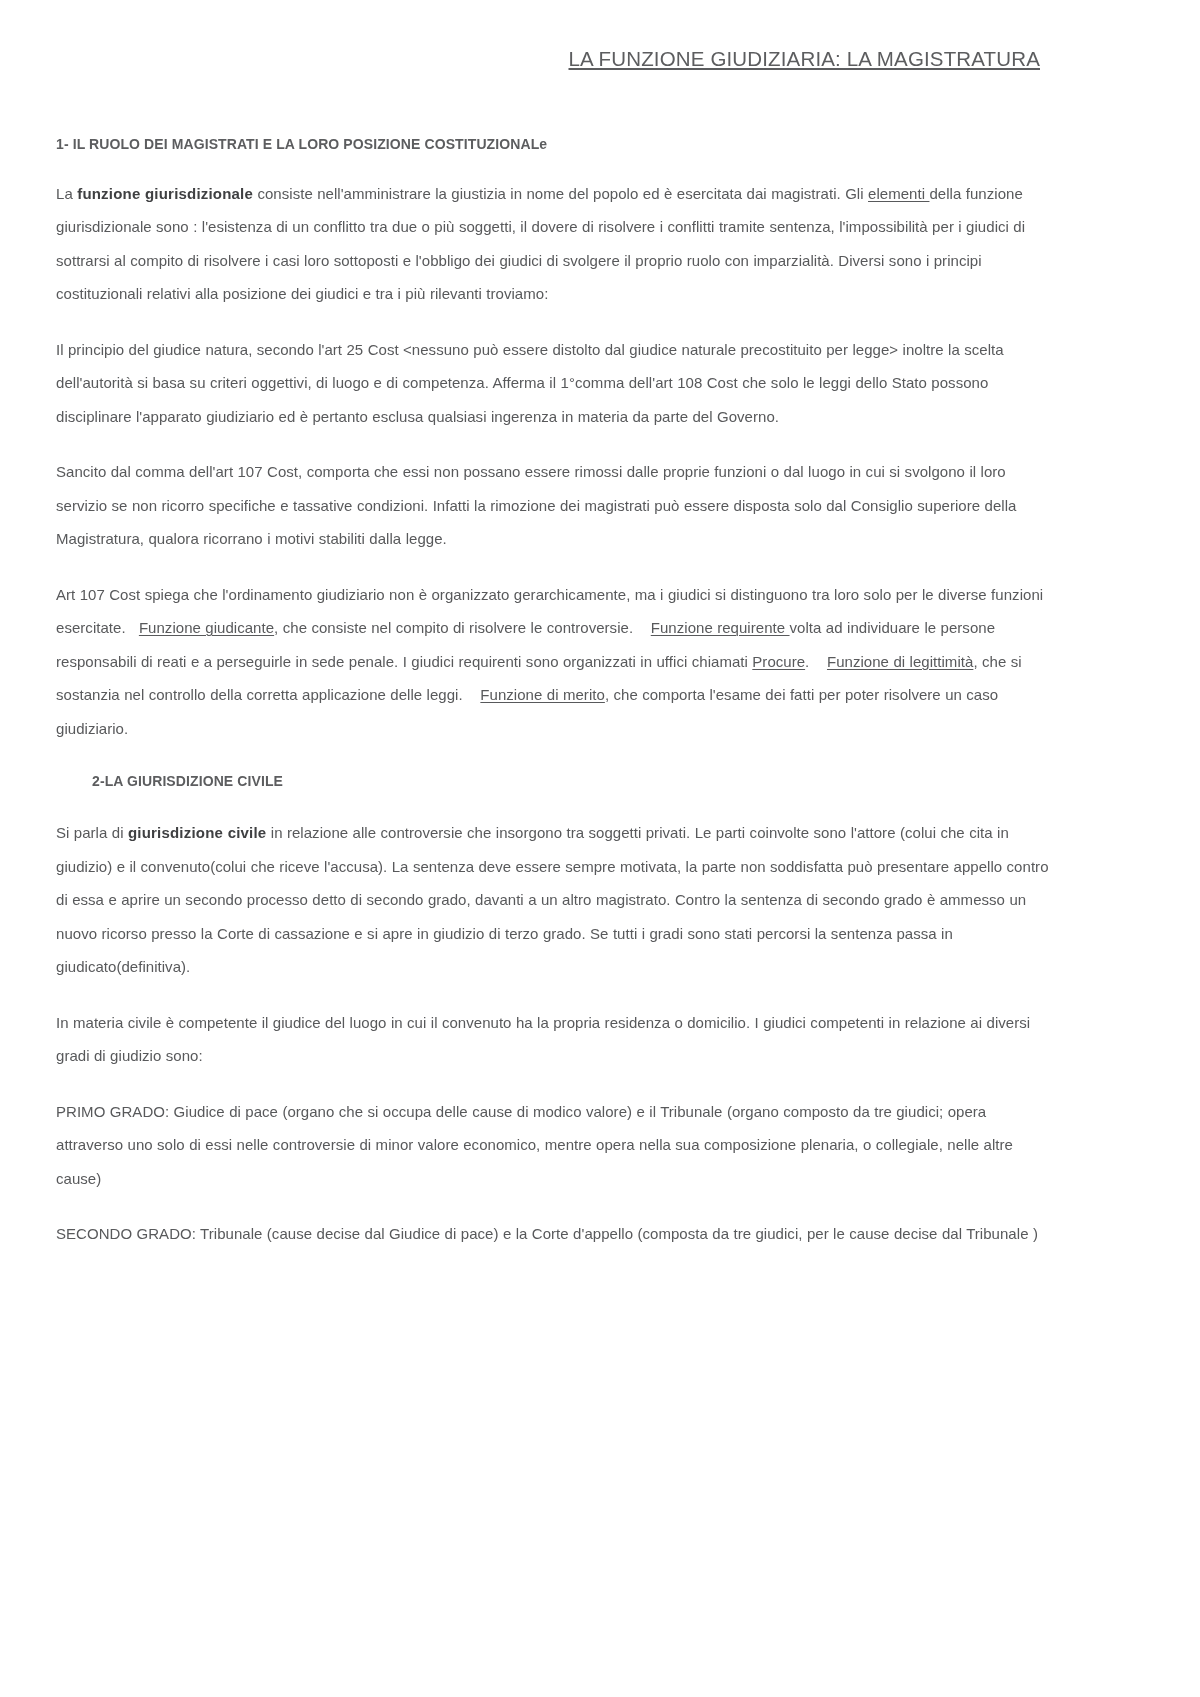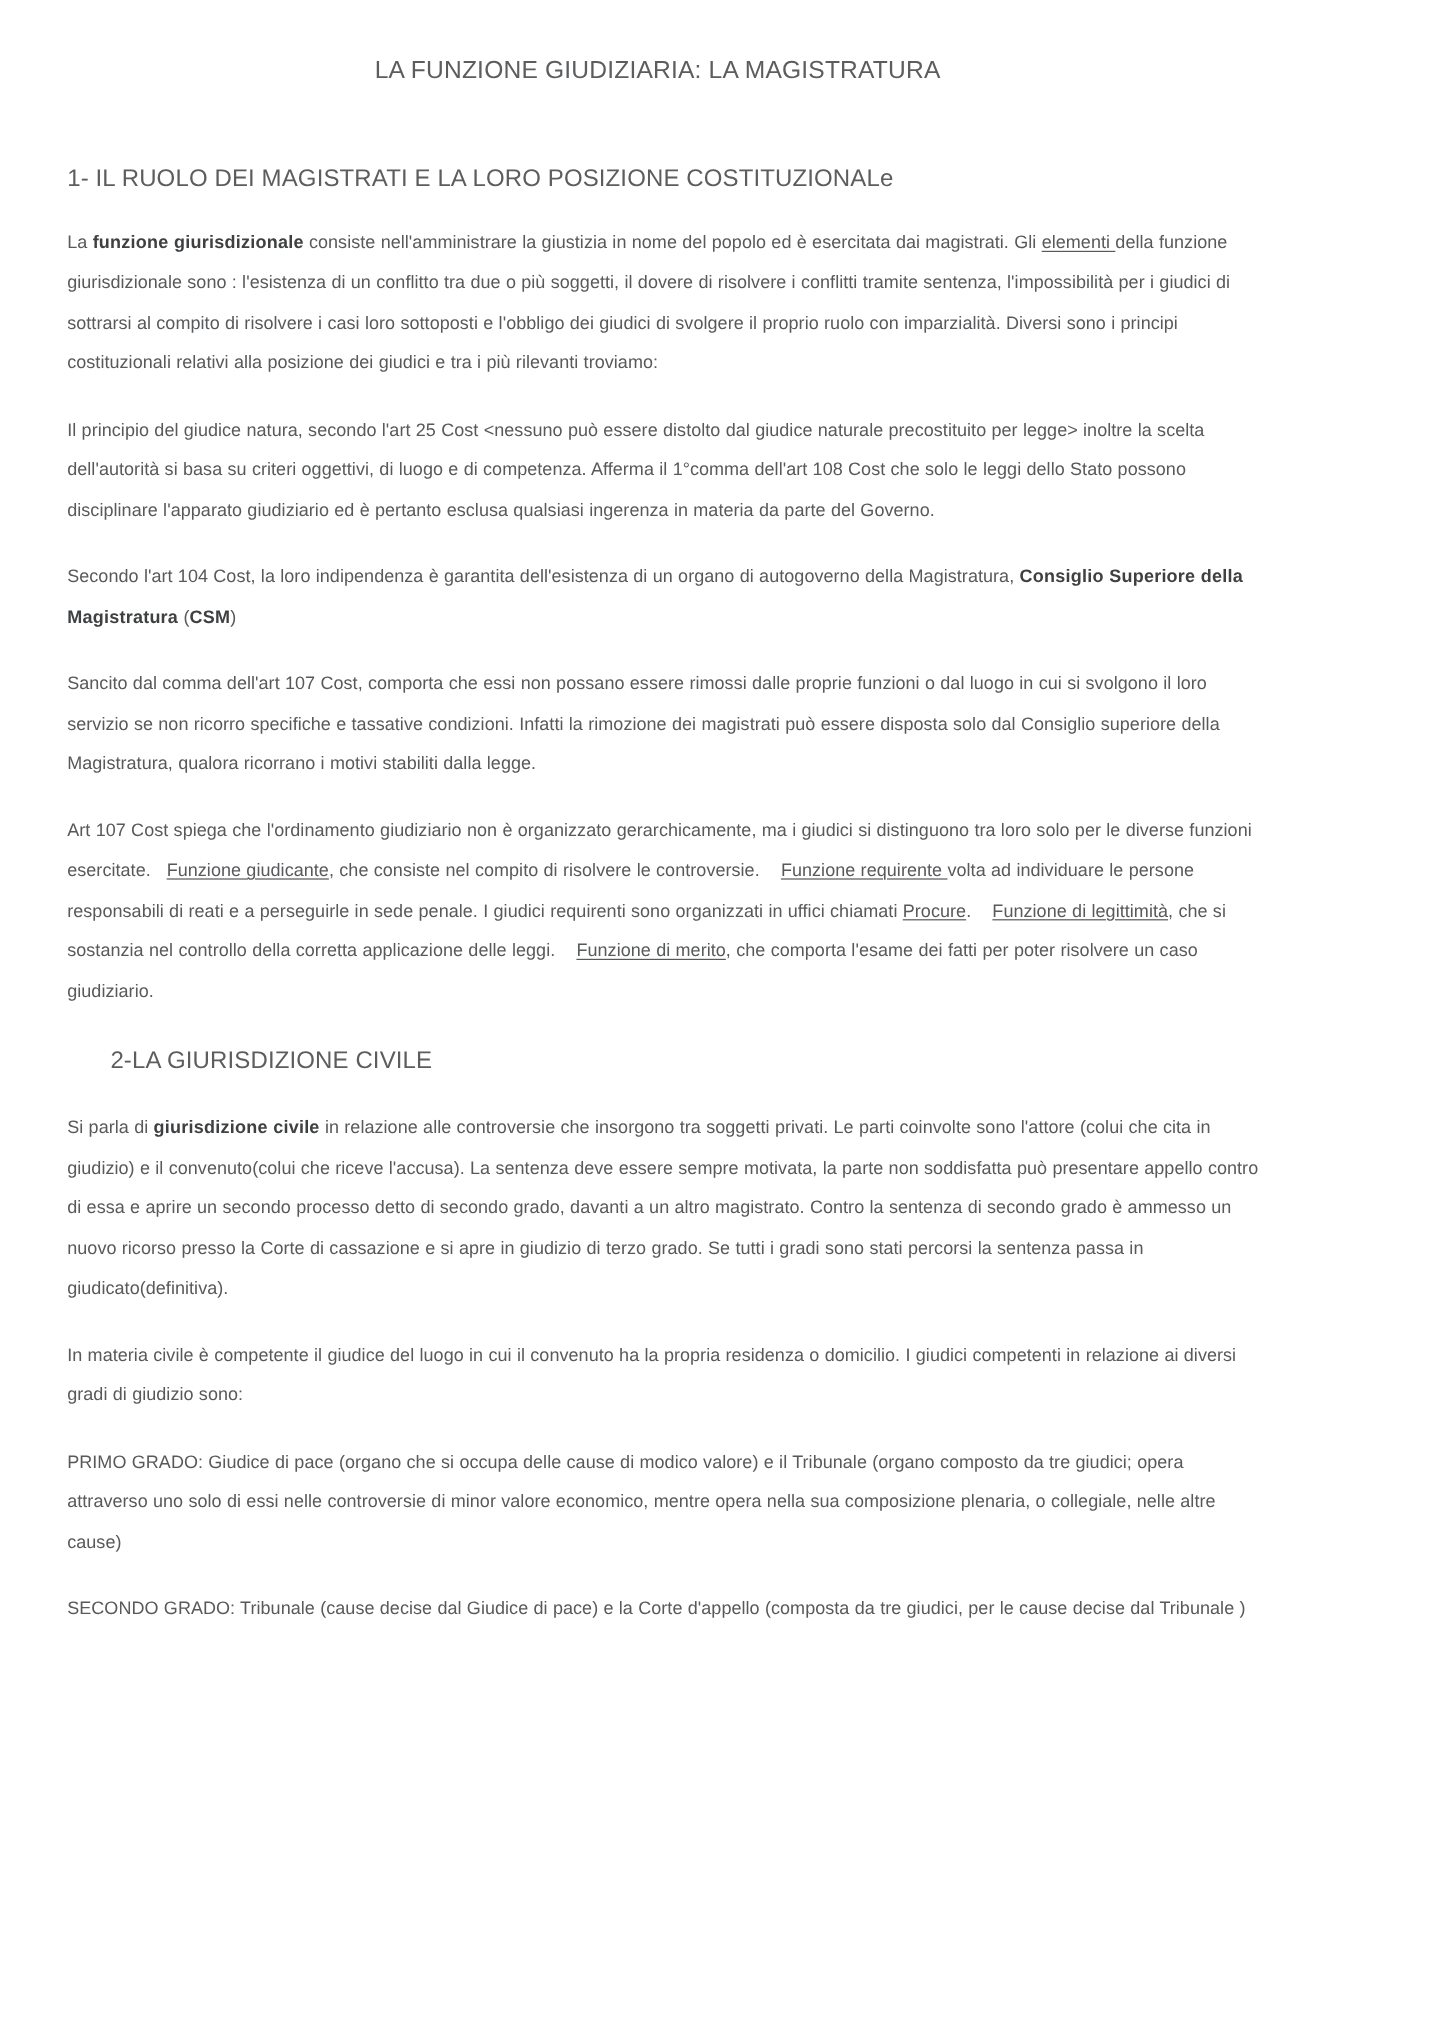--- a/index.html
+++ b/index.html
@@ -17,37 +17,38 @@
   }
   .page {
     position: relative;
     width: 1200px;
     min-height: 1697px;
     box-sizing: border-box;
     padding: 44px 150px 40px 56px;
     background: #ffffff;
   }
   .doc-title {
-    text-align: center;
+    text-align: right;
     font-size: 20.5px;
     line-height: 1.45;
     letter-spacing: 0.15px;
     color: #5c5d5f;
     font-weight: 400;
     margin: 0 0 0 0;
     padding-right: 10px;
+    text-decoration: underline;
   }
   .spacer-title {
     height: 60px;
   }
   .section-heading {
-    font-size: 20px;
+    font-size: 14px;
     line-height: 1.5;
     color: #5c5d5f;
-    font-weight: 400;
+    font-weight: 700;
     letter-spacing: 0.1px;
     margin: 0 0 22px 0;
   }
   .section-heading.second {
     margin-top: 26px;
     margin-bottom: 24px;
     margin-left: 36px;
   }
   p.body-text {
     font-size: 15px;
@@ -86,23 +87,20 @@
   <div class="spacer-title"></div>
 
   <h2 class="section-heading">1- IL RUOLO DEI MAGISTRATI E LA LORO POSIZIONE COSTITUZIONALe</h2>
 
   <p class="body-text">
     <span>La </span><b>funzione giurisdizionale</b><span> consiste nell'amministrare la giustizia in nome del popolo ed è esercitata dai magistrati. Gli </span><u>elementi </u><span>della funzione giurisdizionale sono : l'esistenza di un conflitto tra due o più soggetti, il dovere di risolvere i conflitti tramite sentenza, l'impossibilità per i giudici di sottrarsi al compito di risolvere i casi loro sottoposti e l'obbligo dei giudici di svolgere il proprio ruolo con imparzialità. Diversi sono i principi costituzionali relativi alla posizione dei giudici e tra i più rilevanti troviamo:</span>
   </p>
 
   <p class="body-text">Il principio del giudice natura, secondo l'art 25 Cost &lt;nessuno può essere distolto dal giudice naturale precostituito per legge&gt; inoltre la scelta dell'autorità si basa su criteri oggettivi, di luogo e di competenza. Afferma il 1°comma dell'art 108 Cost che solo le leggi dello Stato possono disciplinare l'apparato giudiziario ed è pertanto esclusa qualsiasi ingerenza in materia da parte del Governo.</p>
 
-  <p class="body-text">
-    <span>Secondo l'art 104 Cost, la loro indipendenza è garantita dell'esistenza di un organo di autogoverno della Magistratura, </span><b>Consiglio Superiore della Magistratura</b><span> (</span><b>CSM</b><span>)</span>
-  </p>
 
 
   <p class="body-text">Sancito dal comma dell'art 107 Cost, comporta che essi non possano essere rimossi dalle proprie funzioni o dal luogo in cui si svolgono il loro servizio se non ricorro specifiche e tassative condizioni. Infatti la rimozione dei magistrati può essere disposta solo dal Consiglio superiore della Magistratura, qualora ricorrano i motivi stabiliti dalla legge.</p>
 
   <p class="body-text">
     <span>Art 107 Cost spiega che l'ordinamento giudiziario non è organizzato gerarchicamente, ma i giudici si distinguono tra loro solo per le diverse funzioni esercitate.</span><span class="gap">&nbsp;&nbsp; </span><u>Funzione giudicante</u><span>, che consiste nel compito di risolvere le controversie.</span><span class="gap">&nbsp;&nbsp;&nbsp; </span><u>Funzione requirente </u><span>volta ad individuare le persone responsabili di reati e a perseguirle in sede penale. I giudici requirenti sono organizzati in uffici chiamati </span><u>Procure</u><span>.</span><span class="gap">&nbsp;&nbsp;&nbsp; </span><u>Funzione di legittimità</u><span>, che si sostanzia nel controllo della corretta applicazione delle leggi.</span><span class="gap">&nbsp;&nbsp;&nbsp; </span><u>Funzione di merito</u><span>, che comporta l'esame dei fatti per poter risolvere un caso giudiziario.</span>
   </p>
 
   <h2 class="section-heading second">2-LA GIURISDIZIONE CIVILE</h2>
 

